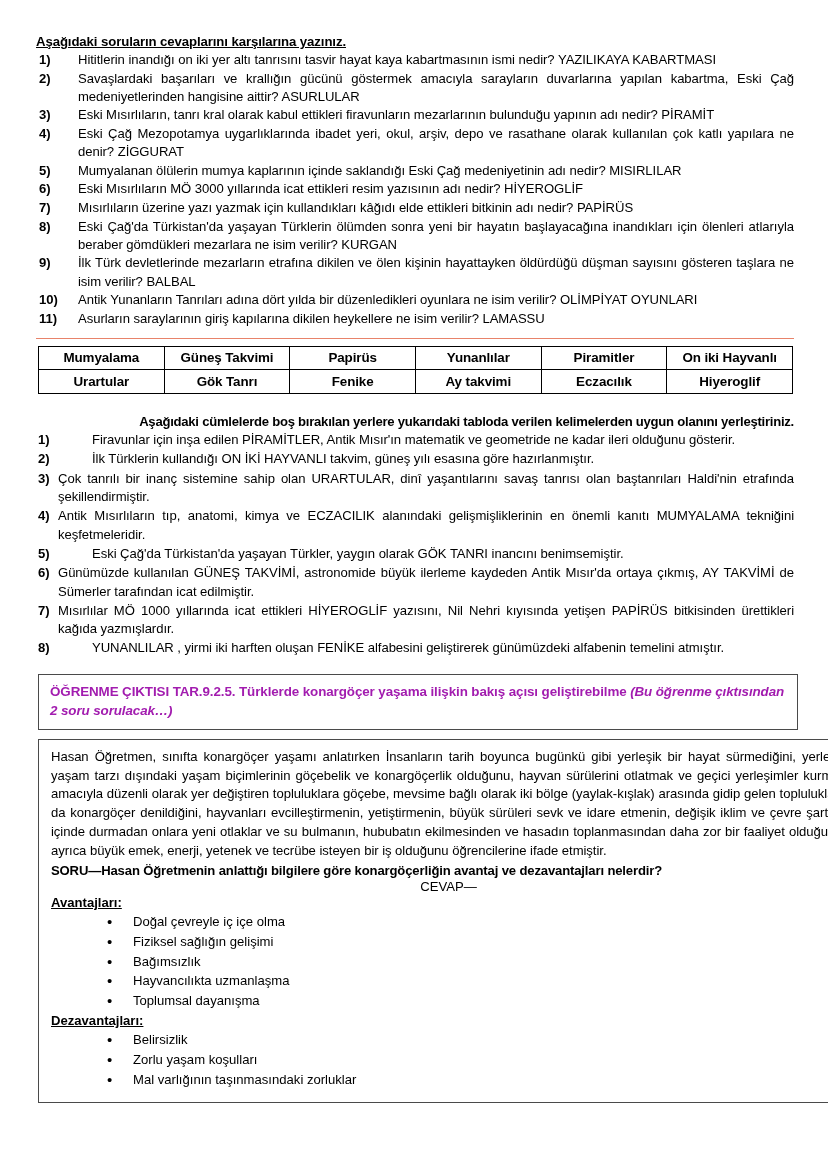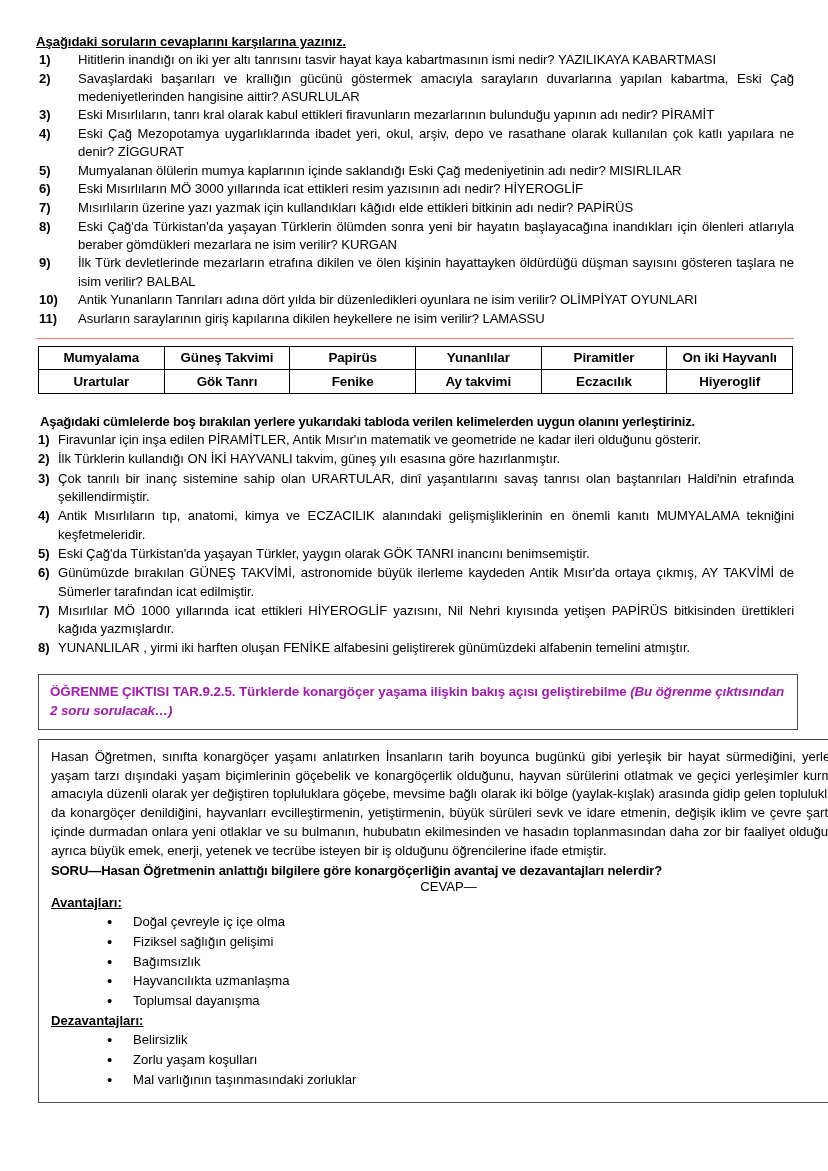--- a/index.html
+++ b/index.html
@@ -79,40 +79,41 @@
     padding: 3.5px 2px 4px 2px;
     letter-spacing: -0.1px;
   }
 
   
   .sec2-heading {
     font-size: 13.1px;
     font-weight: bold;
     margin: 3px 0 2px 4px;
     letter-spacing: -0.25px;
+    text-align: right;
   }
   .frow {
     display: flex;
     align-items: flex-start;
     font-size: 13.1px;
     line-height: 1.4;
     margin-bottom: 1px;
   }
   .fnum {
     flex: 0 0 22px;
     font-weight: bold;
     padding-left: 2px;
     box-sizing: border-box;
   }
   .ftext {
     flex: 1 1 auto;
     text-align: justify;
     letter-spacing: -0.05px;
   }
-  .ftext.nojust { text-align: left; }
+  .ftext.nojust { text-align: left; margin-left: 34px; }
 
   
   .outcome-box {
     border: 1.3px solid #4a4a4a;
     box-sizing: border-box;
     width: 760px;
     margin: 16px 0 9px 2px;
     padding: 7px 10px 8px 11px;
   }
   .outcome-text {
@@ -273,21 +274,21 @@
     <div class="frow">
       <span class="fnum">4)</span>
       <span class="ftext">Antik Mısırlıların tıp, anatomi, kimya ve ECZACILIK alanındaki gelişmişliklerinin en önemli kanıtı MUMYALAMA tekniğini keşfetmeleridir.</span>
     </div>
     <div class="frow">
       <span class="fnum">5)</span>
       <span class="ftext nojust">Eski Çağ'da Türkistan'da yaşayan Türkler, yaygın olarak GÖK TANRI inancını benimsemiştir.</span>
     </div>
     <div class="frow">
       <span class="fnum">6)</span>
-      <span class="ftext">Günümüzde bırakılan GÜNEŞ TAKVİMİ, astronomide büyük ilerleme kaydeden Antik Mısır'da ortaya çıkmış, AY TAKVİMİ de Sümerler tarafından icat edilmiştir.</span>
+      <span class="ftext">Günümüzde kullanılan GÜNEŞ TAKVİMİ, astronomide büyük ilerleme kaydeden Antik Mısır'da ortaya çıkmış, AY TAKVİMİ de Sümerler tarafından icat edilmiştir.</span>
     </div>
     <div class="frow">
       <span class="fnum">7)</span>
       <span class="ftext">Mısırlılar MÖ 1000 yıllarında icat ettikleri HİYEROGLİF yazısını, Nil Nehri kıyısında yetişen PAPİRÜS bitkisinden ürettikleri kağıda yazmışlardır.</span>
     </div>
     <div class="frow">
       <span class="fnum">8)</span>
       <span class="ftext nojust">YUNANLILAR , yirmi iki harften oluşan FENİKE alfabesini geliştirerek günümüzdeki alfabenin temelini atmıştır.</span>
     </div>
   </div>

